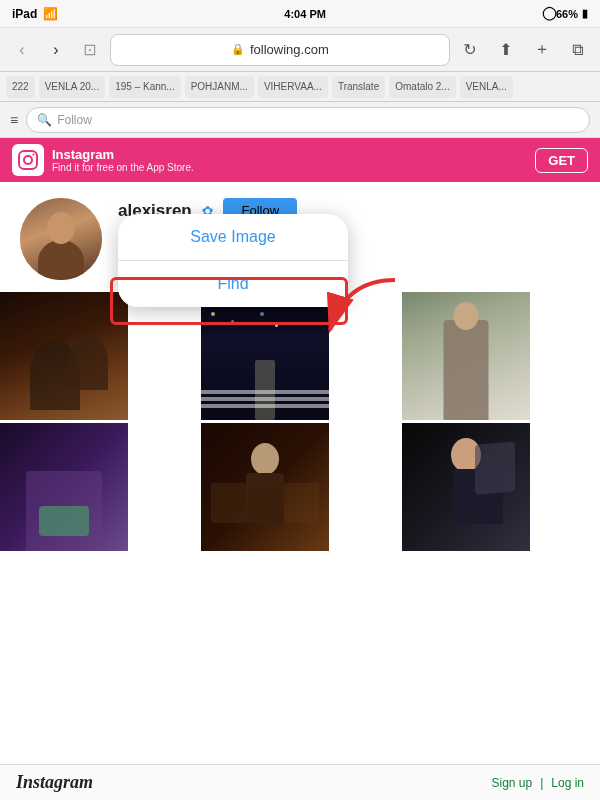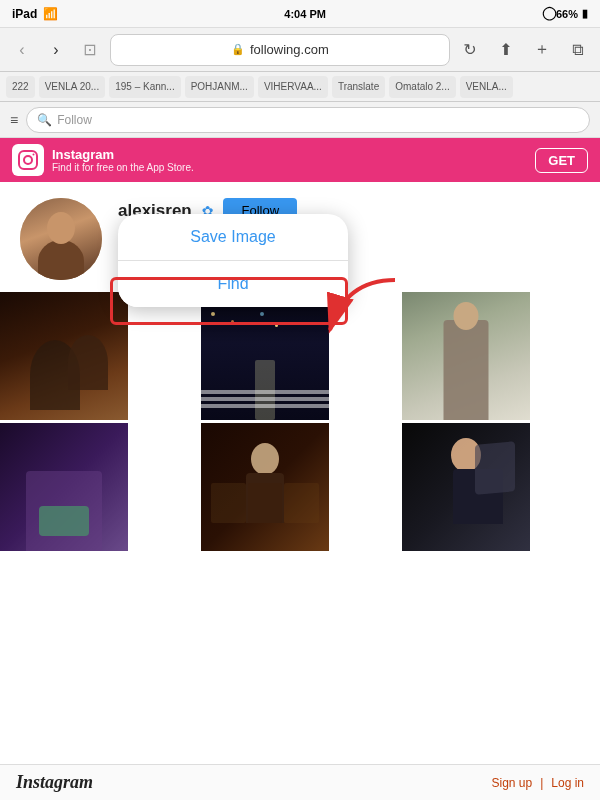--- a/index.html
+++ b/index.html
@@ -289,21 +289,21 @@
       justify-content: space-between;
       padding: 0 16px;
     }
     .footer-brand {
       font-size: 18px;
       font-family: 'Georgia', serif;
       font-style: italic;
       font-weight: 700;
       color: #222;
     }
-    .footer-links { font-size: 12px; color: #c2410c; display: flex; gap: 8px; align-items: flex-start; }
+    .footer-links { font-size: 12px; color: #15803d; display: flex; gap: 8px; align-items: flex-start; }
   </style>
 </head>
 <body>
 
 <div class="status-bar">
   <div class="status-left">
     <span>iPad</span>
     <span>📶</span>
   </div>
   <div class="status-center">4:04 PM</div>

